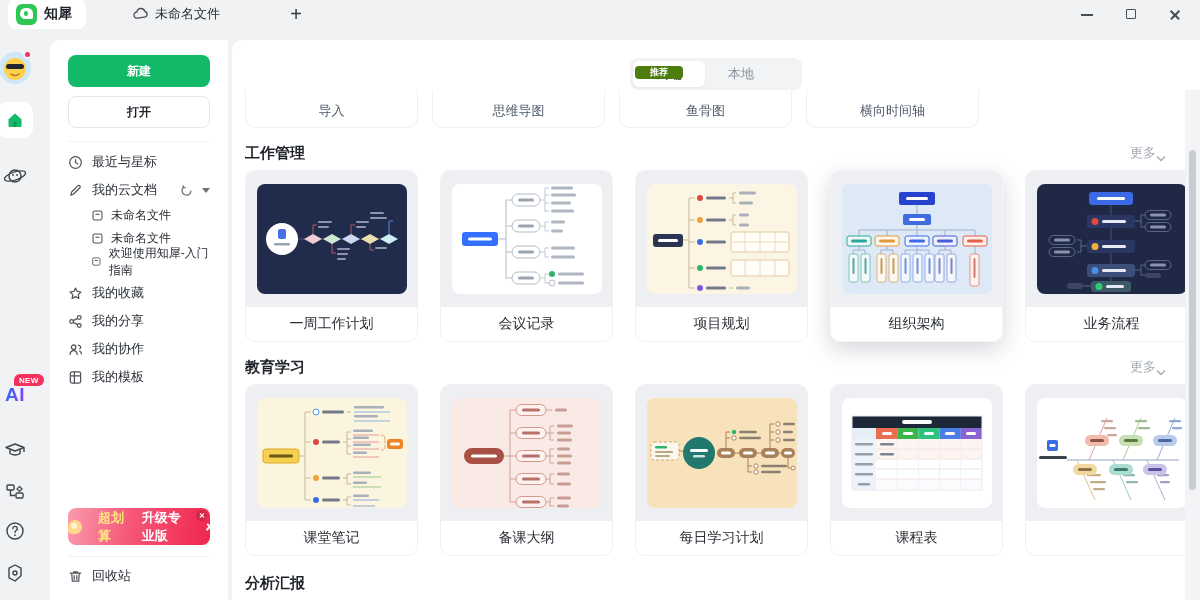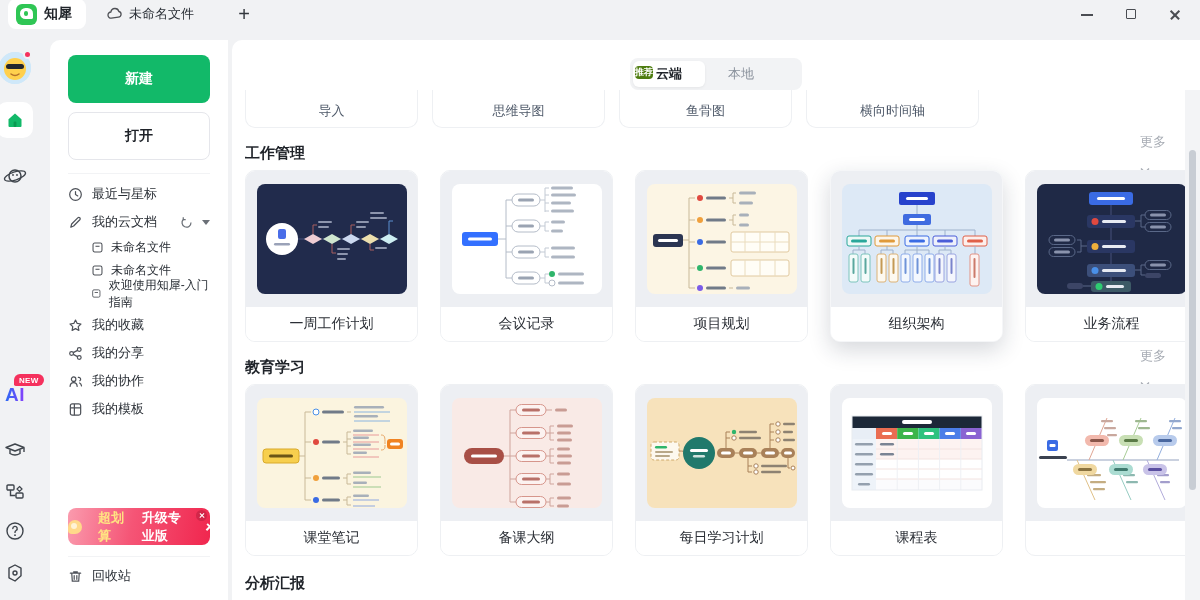--- a/index.html
+++ b/index.html
@@ -1,21 +1,21 @@
 <!DOCTYPE html>
 <html><head>
 <meta charset="utf-8">
 <style>
   * { margin:0; padding:0; box-sizing:border-box; }
   html,body { width:1200px; height:600px; }
   body { font-family:"Liberation Sans", sans-serif; }
   .app { position:relative; width:1200px; height:600px; background:#f1f2f4; overflow:hidden; }
 
   
-  .titlebar { position:absolute; top:0; left:0; right:0; height:28px; display:flex; align-items:center; }
+  .titlebar { position:absolute; top:0; left:0; right:0; height:28px; display:flex; align-items:center;gap:26px; }
   .logo-tab { margin-left:8px; height:30px; background:#fff; border-radius:8px; display:flex; align-items:center; gap:7px; padding:0 14px 0 8px; cursor:default; }
   .app-icon { width:21px; height:21px; border-radius:6px; background:#2fc655; position:relative; flex:0 0 auto; }
   .app-icon::after { content:""; position:absolute; left:4px; top:4px; width:13px; height:11px; background:#fff; border-radius:7px 7px 2px 7px; }
   .app-icon::before { content:""; position:absolute; left:8px; top:7px; width:4px; height:5px; background:#2fc655; border-radius:2px; z-index:1; }
   .app-name { font-size:14px; font-weight:bold; color:#1f2329; }
   .doc-tab { display:flex; align-items:center; gap:7px; margin-left:20px; font-size:13px; color:#2a2f36; }
   .new-tab { margin-left:38px; font-size:20px; color:#33373d; line-height:20px; width:24px; text-align:center; cursor:pointer; }
   .win-controls { margin-left:auto; display:flex; align-items:center; gap:30px; margin-right:18px; }
   .win-btn { width:14px; height:14px; position:relative; cursor:pointer; }
   .glyph-min { position:absolute; left:1px; top:7px; width:12px; height:2px; background:#4a4d52; }
@@ -31,21 +31,21 @@
   .notif-dot { position:absolute; top:-2px; right:-1px; width:9px; height:9px; border-radius:50%; background:#f5315d; border:2px solid #f1f2f4; }
   .rail-home { top:62px; width:36px; height:36px; background:#fff; border-radius:10px; display:flex; align-items:center; justify-content:center; cursor:pointer; }
   .rail-ico { cursor:pointer; }
   .rail-planet { top:124px; } .rail-cap { top:400px; } .rail-flow { top:442px; } .rail-help { top:480px; } .rail-gear { top:522px; }
   .rail-ai { top:344px; cursor:pointer; }
   .ai-text { font-size:19px; font-weight:bold; background:linear-gradient(90deg,#2b6bf3,#8a3ffc); -webkit-background-clip:text; background-clip:text; color:transparent; letter-spacing:.5px; }
   .new-badge { position:absolute; top:-10px; left:9px; background:#f5315d; color:#fff; font-size:8px; font-weight:bold; padding:1.5px 5px; border-radius:7px 7px 7px 2px; letter-spacing:.3px; }
 
   
   .sidebar { position:absolute; left:50px; top:40px; width:178px; bottom:0; background:#fff; border-radius:10px 0 0 0; padding:0 18px; }
-  .btn { height:48px; border-radius:8px; display:flex; align-items:center; justify-content:center; font-size:14px; font-weight:bold; cursor:pointer; }
+  .btn { height:32px; border-radius:8px; display:flex; align-items:center; justify-content:center; font-size:12px; font-weight:bold; cursor:pointer; }
   .btn-new { margin-top:15px; background:#12b969; color:#fff; }
   .btn-open { margin-top:9px; background:#fff; color:#1f2329; border:1px solid #e5e6eb; }
   .sb-divider { height:1px; background:#f2f3f5; margin-top:13px; }
   .sb-item { display:flex; align-items:center; gap:9px; height:28px; font-size:13px; color:#2a2f36; cursor:pointer; }
   .sb-item.first { margin-top:6px; }
   .sb-item svg { flex:0 0 auto; }
   .sb-actions { margin-left:auto; display:flex; align-items:center; gap:9px; }
   .caret-down { width:0; height:0; border-left:4px solid transparent; border-right:4px solid transparent; border-top:5px solid #6b7077; }
   .sb-sub { display:flex; align-items:center; gap:7px; height:23px; padding-left:23px; font-size:12px; color:#2a2f36; cursor:pointer; }
   .sb-gap { height:6px; }
@@ -60,28 +60,28 @@
   .promo-close::before { transform:rotate(45deg); } .promo-close::after { transform:rotate(-45deg); }
   .sb-divider-bottom { position:absolute; left:18px; right:18px; bottom:43px; height:1px; background:#f2f3f5; }
   .sb-trash { position:absolute; left:18px; right:18px; bottom:10px; height:28px; }
 
   
   .main { position:absolute; left:232px; top:40px; right:0; bottom:0; background:#fff; border-radius:10px 0 0 0; }
   .toggle-row { height:50px; display:flex; align-items:flex-end; justify-content:center; }
   .seg { position:relative; width:172px; height:32px; background:#f2f3f5; border-radius:8px; display:flex; padding:3px; gap:0; }
   .seg-opt { width:72px; height:26px; border-radius:6px; display:flex; align-items:center; justify-content:center; font-size:13px; color:#8a919c; cursor:pointer; }
   .seg-opt.active { background:#fff; color:#1f2329; font-weight:bold; box-shadow:0 1px 3px rgba(0,0,0,.06); }
-  .seg-badge { position:absolute; left:5px; top:8px; z-index:2; background:#4d7c0f; color:#fff; font-size:9px; font-weight:bold; padding:2px 0; border-radius:4px; line-height:1; }
+  .seg-badge { position:absolute; left:5px; top:8px; z-index:2; background:#4d7c0f; color:#fff; font-size:9px; font-weight:bold; padding:2px 15px; border-radius:4px; line-height:1; }
 
   .scroll-area { position:absolute; top:50px; left:13px; right:15px; bottom:0; overflow:hidden; }
   .top-row { display:grid; grid-template-columns:repeat(5,173px); gap:14px; }
   .top-card { height:38px; border:1px solid #eef0f3; border-top:none; border-radius:0 0 10px 10px; display:flex; align-items:center; justify-content:center; padding-top:4px; font-size:13px; color:#4e5969; background:#fff; cursor:pointer; }
   .sec-header { display:flex; align-items:center; justify-content:space-between; margin:16px 0 8px; height:18px; width:921px; }
   .sec-title { font-size:15px; font-weight:bold; color:#1f2329; }
-  .more { display:flex; align-items:flex-start; gap:16px; font-size:13px; color:#a6abb3; cursor:pointer;flex-direction:column; }
+  .more { display:flex; align-items:flex-end; gap:0; font-size:13px; color:#a6abb3; cursor:pointer; }
   .cards { display:grid; grid-template-columns:repeat(5,173px); gap:22px; }
   .card { height:172px; background:#fff; border:1px solid #eef0f3; border-radius:10px; overflow:hidden; display:flex; flex-direction:column; cursor:pointer; }
   .card.hovered { box-shadow:0 8px 22px rgba(30,40,60,.18); border-color:#f5f6f8; position:relative; z-index:2; }
   .thumb { height:136px; background:#edeff3; display:flex; align-items:center; justify-content:center; }
   .pv { width:150px; height:110px; border-radius:8px; overflow:hidden; }
   .pv svg { display:block; }
   .card-label { flex:1; display:flex; align-items:center; justify-content:center; font-size:14px; color:#2b2f36; background:#fff; }
 
   .scroll-strip { position:absolute; top:50px; right:0; bottom:0; width:15px; background:#f3f4f6; }
   .scroll-thumb { position:absolute; top:60px; right:4px; width:7px; height:340px; border-radius:4px; background:#c8cdd4; cursor:pointer; }

